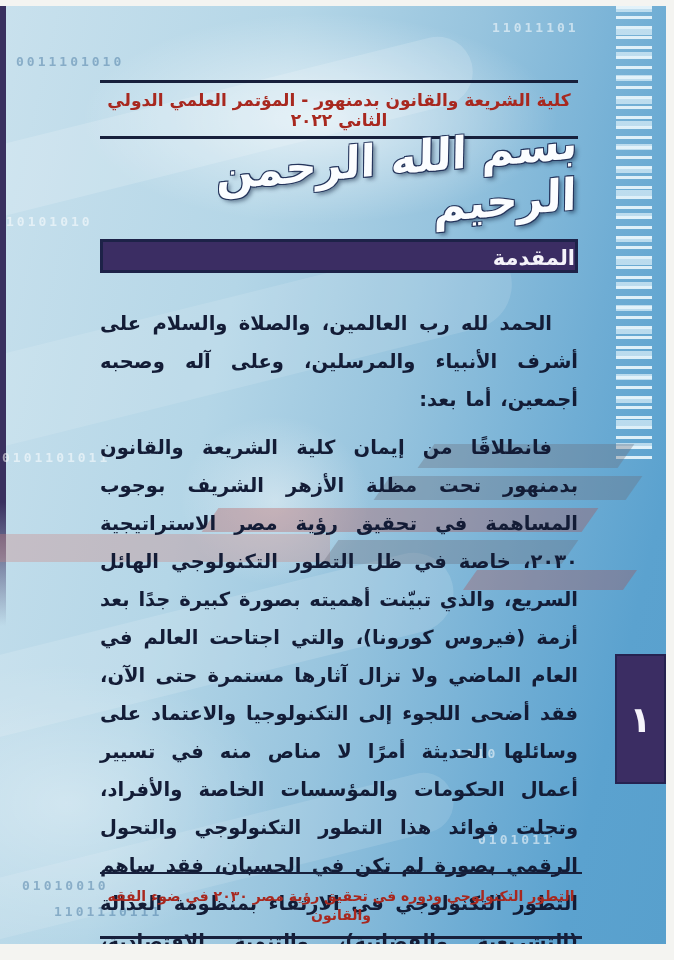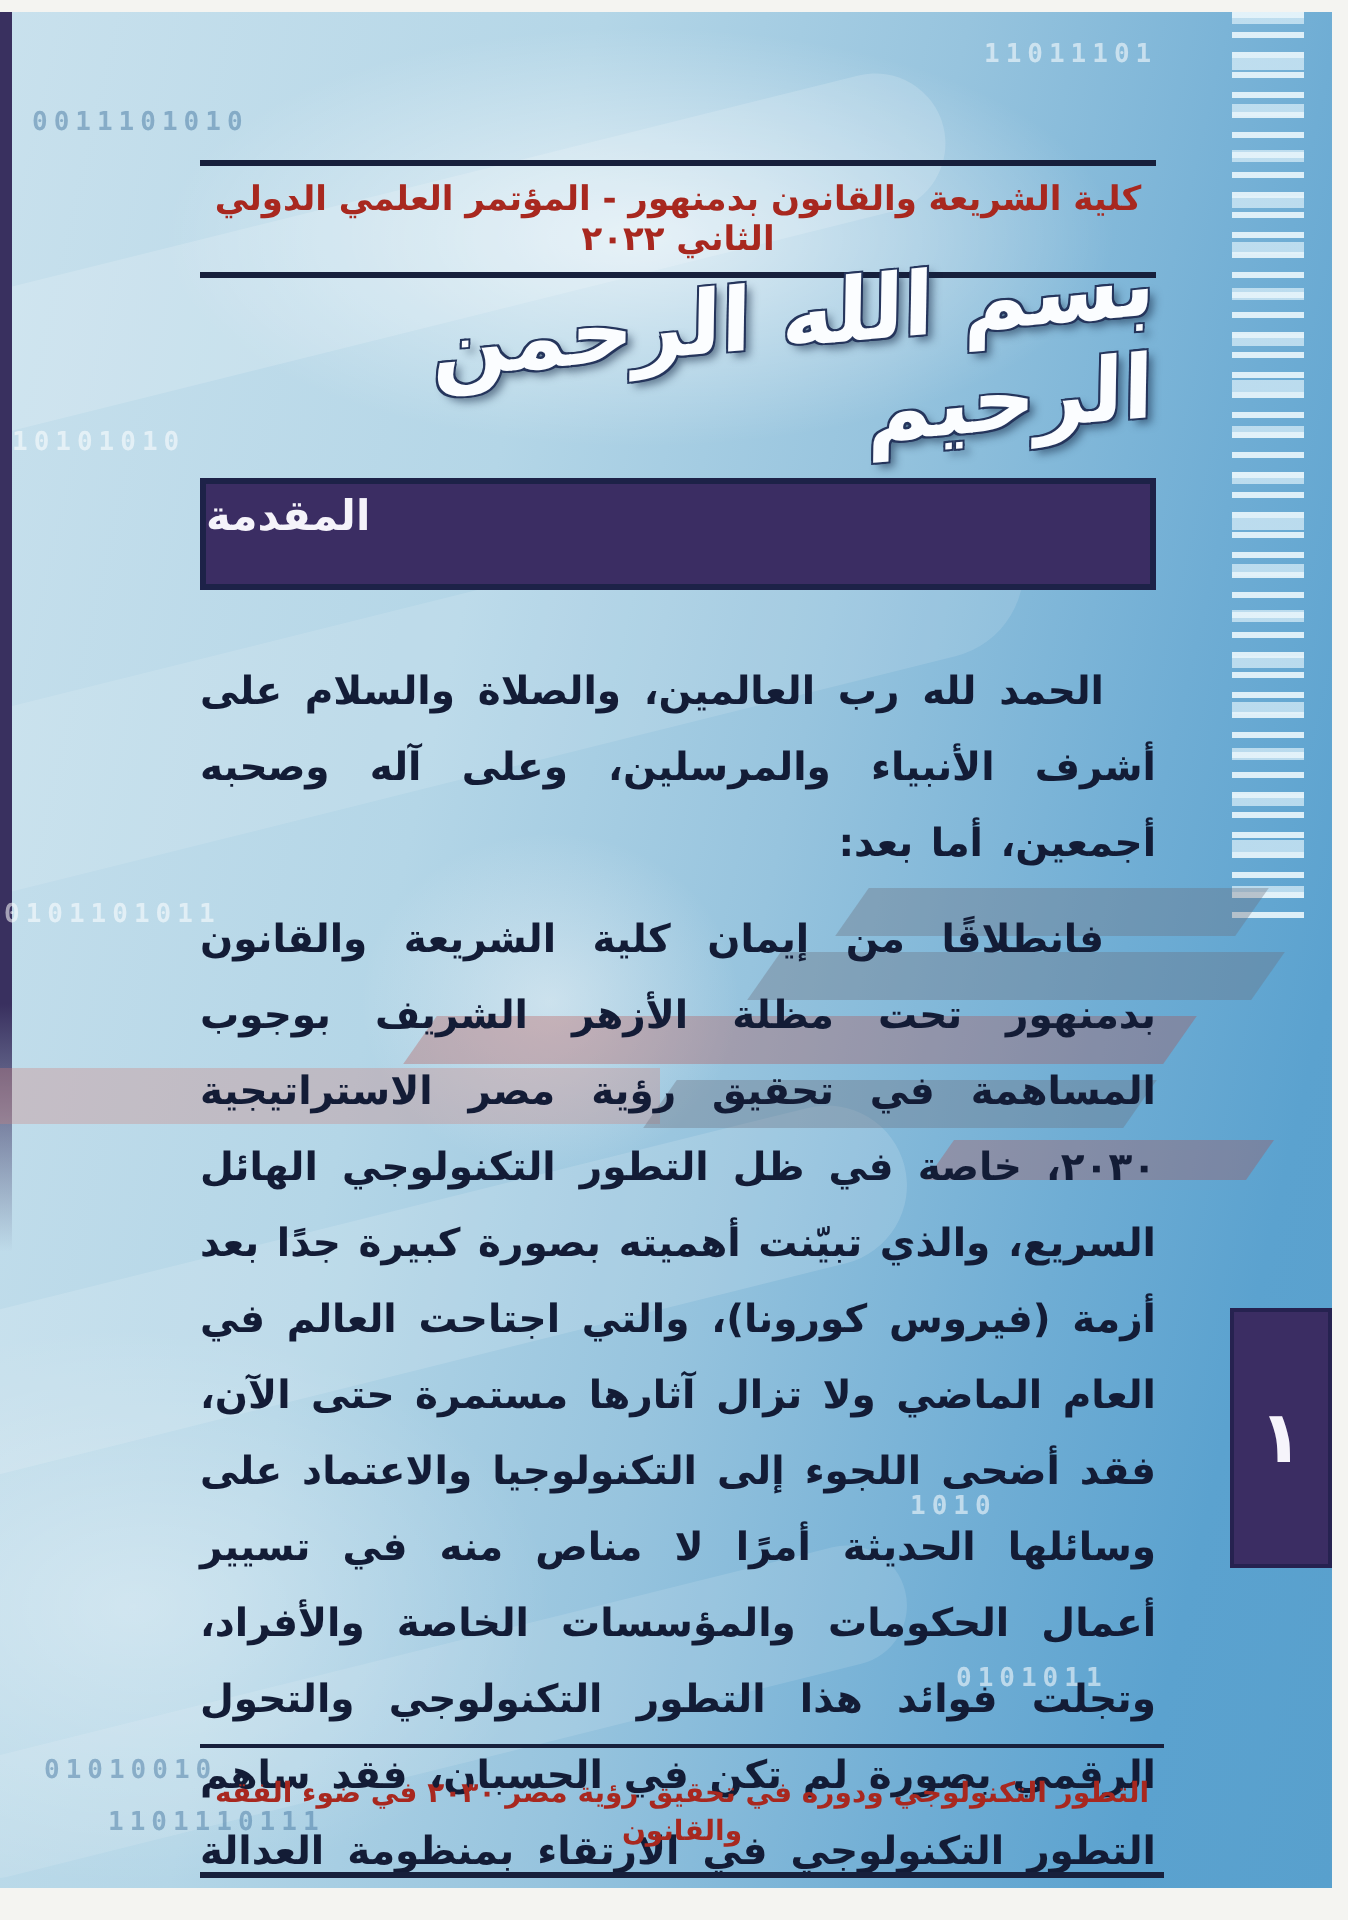--- a/index.html
+++ b/index.html
@@ -63,21 +63,21 @@
   .bismillah-wrap{height:100px;display:flex;align-items:center;justify-content:center;}
   .bismillah{
     font-size:44px;font-weight:bold;color:#fbfdff;
     transform:rotate(-5deg) skewX(-6deg);
     text-shadow:
       1px 1px 0 #25355c,-1px -1px 0 #25355c,1px -1px 0 #25355c,-1px 1px 0 #25355c,
       3px 3px 4px rgba(20,40,70,.55);
   }
   .banner{
     background:#3b2d63;border:3px solid #1d2248;color:#f5f3fa;
-    text-align:left;font-weight:bold;font-size:21px;padding:4px 0 22px 0;
+    text-align:right;font-weight:bold;font-size:21px;padding:4px 0 0 0;
   }
   .body-text{margin-top:32px;}
   .body-text p{
     margin:0 0 10px 0;color:#131c36;font-weight:bold;font-size:19.5px;
     line-height:38px;text-align:justify;text-indent:26px;word-spacing:2px;
   }
   .body-text p:last-child{margin-bottom:0;}
 
   .footer-rule{
     position:absolute;left:100px;top:866px;width:478px;direction:rtl;

